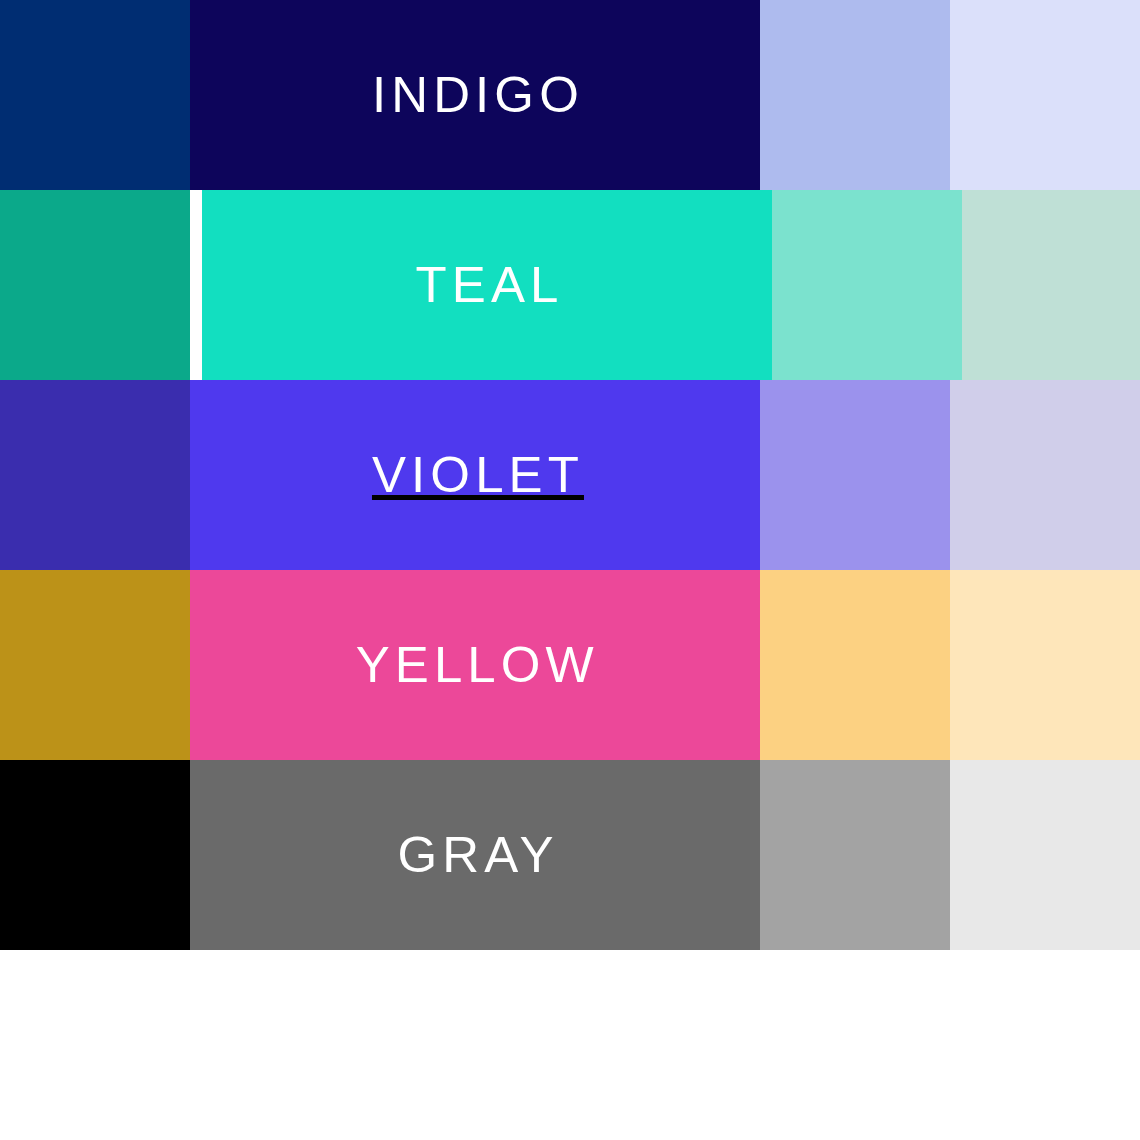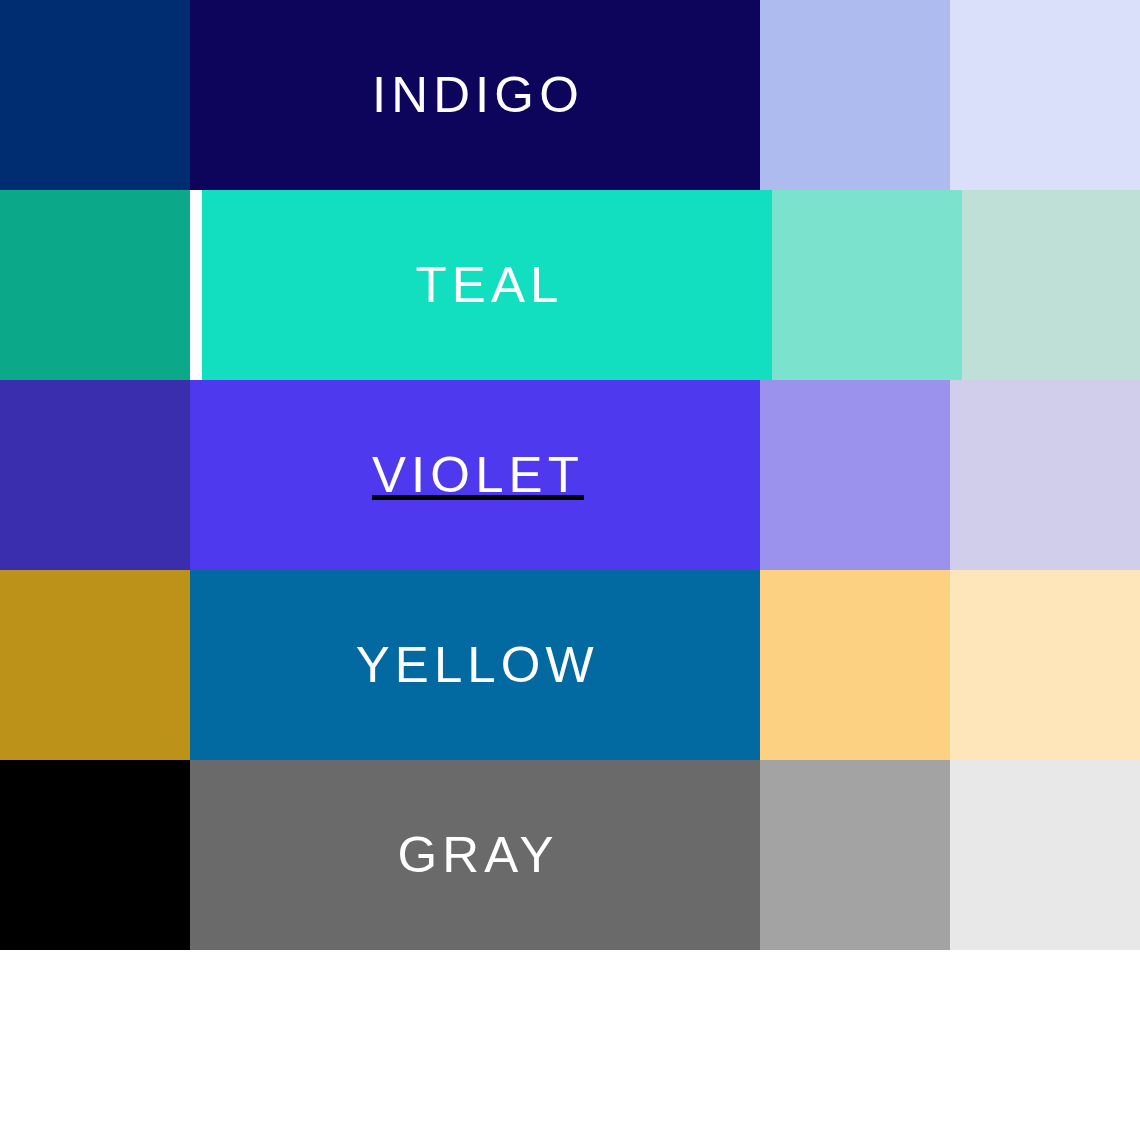--- a/index.html
+++ b/index.html
@@ -89,21 +89,21 @@
     <div class="swatch swatch-main" style="background-color: rgb(79, 57, 238); text-decoration: underline;">
       <span class="swatch-label">VIOLET</span>
     </div>
     <div class="swatch swatch-light-1" style="background-color: rgb(155, 146, 237);"></div>
     <div class="swatch swatch-light-2" style="background-color: rgb(208, 206, 234);"></div>
   </div>
 
 
   <div class="palette-row">
     <div class="swatch swatch-dark" style="background-color: rgb(188, 146, 24);"></div>
-    <div class="swatch swatch-main" style="background-color: #0369a1;">
+    <div class="swatch swatch-main" style="background-color: #ec4899;">
       <span class="swatch-label">YELLOW</span>
     </div>
     <div class="swatch swatch-light-1" style="background-color: rgb(252, 209, 130);"></div>
     <div class="swatch swatch-light-2" style="background-color: rgb(254, 230, 186);"></div>
   </div>
 
   <div class="palette-row">
     <div class="swatch swatch-dark" style="background-color: rgb(0, 0, 0);"></div>
     <div class="swatch swatch-main" style="background-color: rgb(106, 106, 106); align-items: center;">
       <span class="swatch-label">GRAY</span>

